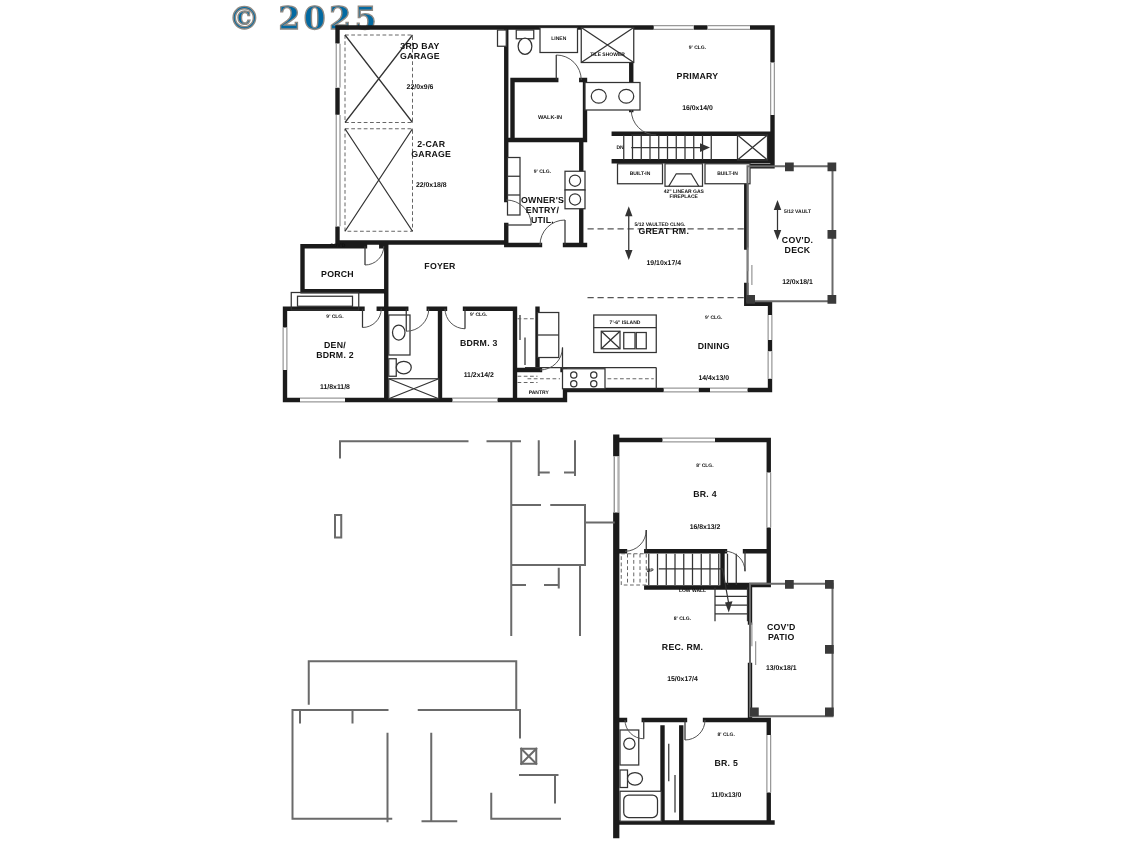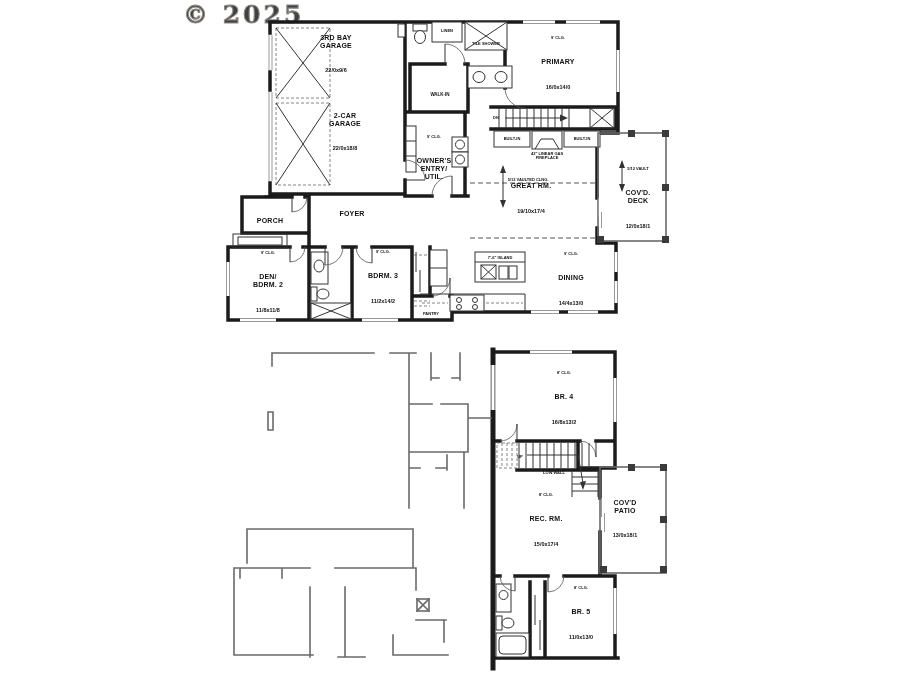--- a/index.html
+++ b/index.html
@@ -19,21 +19,21 @@
   .post{fill:#3a3a3a;}
   .arrow{fill:#333;}
   .lbl{position:absolute;transform:translate(-50%,-50%);text-align:center;color:#111;
        line-height:1.12;white-space:pre-line;}
   .nm{font-size:7px;font-weight:700;letter-spacing:0.2px;}
   .dm{font-size:5.5px;font-weight:700;}
   .clg{font-size:4px;font-weight:700;}
   .tiny{font-size:4.5px;font-weight:700;}
   .micro{font-size:4px;font-weight:700;}
   .watermark{position:absolute;left:183px;top:0px;font-size:25px;font-weight:700;
-       letter-spacing:3px;color:#404040;-webkit-text-stroke:1.1px #8f8a84;
+       letter-spacing:3px;color:#0369a1;-webkit-text-stroke:1.1px #8f8a84;
        font-family:"DejaVu Serif", serif;}
 </style>
 </head>
 <body>
 
 <div class="page">
 
   <div class="watermark">© 2025</div>
 
   <svg width="900" height="675" viewBox="0 0 900 675">

